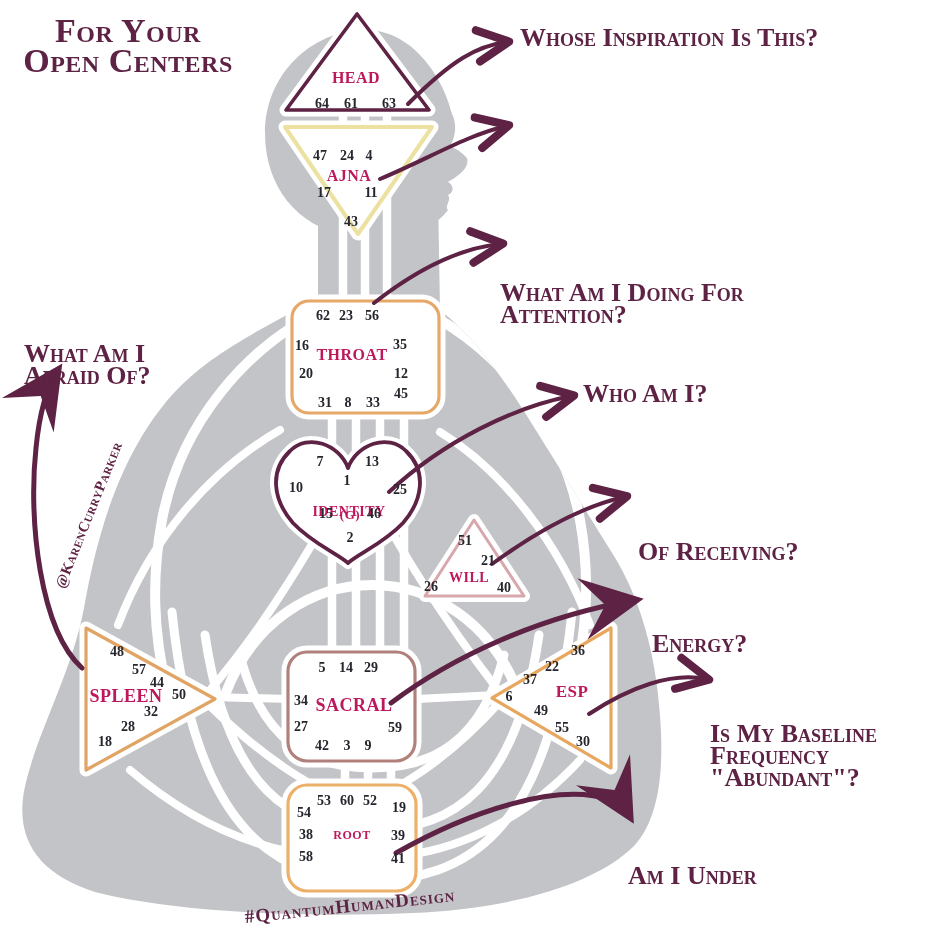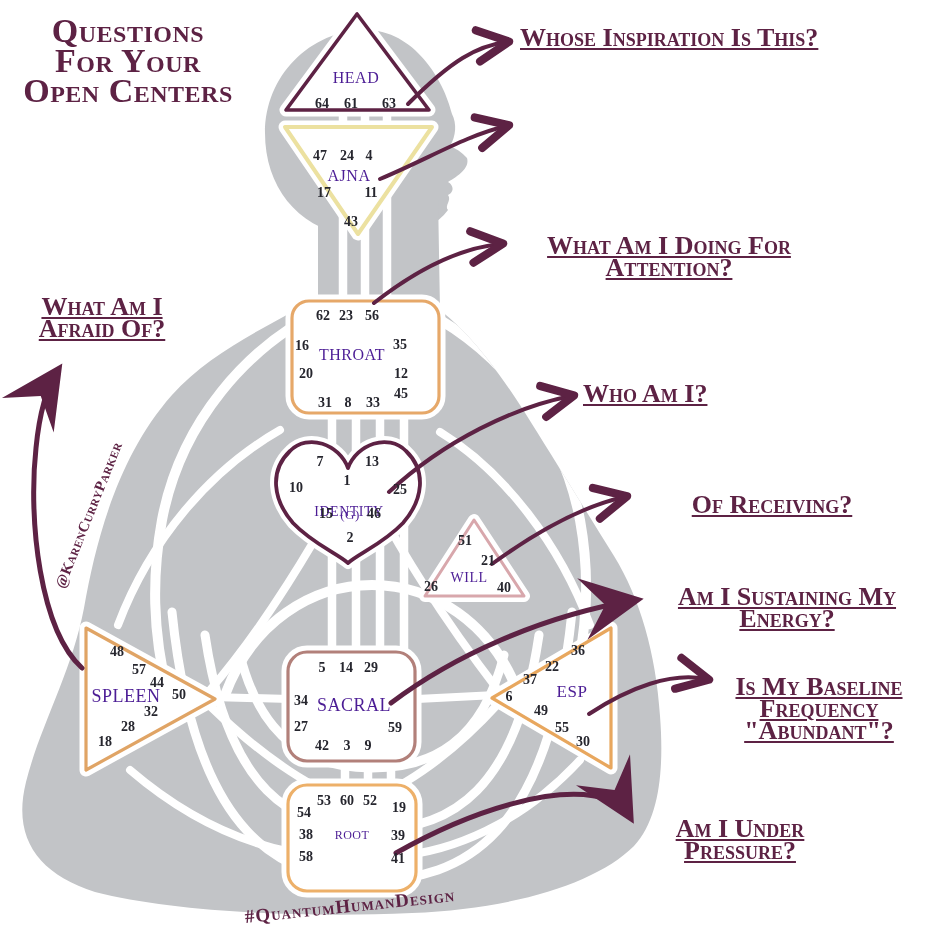--- a/index.html
+++ b/index.html
@@ -6,25 +6,25 @@
   #stage{position:relative;width:937px;height:938px;background:#ffffff;overflow:hidden;
          font-family:"Liberation Serif",serif;}
   #art{position:absolute;left:0;top:0;}
   
   #title{position:absolute;left:20px;top:16px;width:216px;text-align:center;
          font-variant:small-caps;font-weight:700;font-size:34px;line-height:30px;
          letter-spacing:.5px;color:#5d2244;}
   
   .q{position:absolute;font-variant:small-caps;font-weight:700;font-size:26px;
      line-height:22px;color:#5d2244;letter-spacing:0;}
-  .q div{white-space:nowrap;text-decoration:underline;}
-  .q.center{text-align:center;}
-  
-  .clabel{position:absolute;transform:translate(-50%,-50%);font-weight:400;
-          color:#4c1d95;letter-spacing:.5px;white-space:nowrap;}
+  .q div{white-space:nowrap;}
+  .q.center{margin-top:47px;}
+  
+  .clabel{position:absolute;transform:translate(-50%,-50%);font-weight:700;
+          color:#be185d;letter-spacing:.5px;white-space:nowrap;}
   .gate{position:absolute;transform:translate(-50%,-50%);font-weight:700;font-size:14px;
         color:#26262e;white-space:nowrap;}
   
   .wm-handle{position:absolute;left:89px;top:515px;transform:translate(-50%,-50%) rotate(-68deg);
              font-variant:small-caps;font-weight:700;font-size:15px;letter-spacing:.5px;
              color:#5d2244;white-space:nowrap;}
   .wm-tag{position:absolute;left:350px;top:906px;transform:translate(-50%,-50%) rotate(-6deg);
           font-variant:small-caps;font-weight:700;font-size:19px;letter-spacing:1px;
           color:#5d2244;white-space:nowrap;}
 </style>
@@ -102,50 +102,47 @@
       <path d="M389,492 C445,440 515,407 571,396" stroke-width="4" marker-end="url(#mS)"></path>
       <path d="M492,564 C536,532 580,507 624,497" stroke-width="4" marker-end="url(#mS)"></path>
       <path d="M391,703 C452,657 540,616 636,600" stroke-width="5" marker-end="url(#mB)"></path>
       <path d="M589,714 C630,687 672,672 706,679" stroke-width="4" marker-end="url(#mS)"></path>
       <path d="M396,853 C472,810 560,782 610,800 C620,805 626,810 630,817" stroke-width="5" marker-end="url(#mB)"></path>
       <path d="M82,668 C40,630 28,520 36,448 C40,407 48,385 58,370" stroke-width="5" marker-end="url(#mB)"></path>
     </g>
   </svg>
 
   <div id="title">
-    <div>Questions</div>
     <div>For Your</div>
     <div>Open Centers</div>
   </div>
 
   <div class="q" style="left:520px;top:27px">
     <div>Whose Inspiration Is This?</div>
   </div>
   <div class="q center" style="left:500px;top:235px;width:338px">
     <div>What Am I Doing For</div>
     <div>Attention?</div>
   </div>
   <div class="q" style="left:583px;top:383px">
     <div>Who Am I?</div>
   </div>
   <div class="q center" style="left:638px;top:494px;width:268px">
     <div>Of Receiving?</div>
   </div>
   <div class="q center" style="left:652px;top:586px;width:270px">
-    <div>Am I Sustaining My</div>
     <div>Energy?</div>
   </div>
   <div class="q center" style="left:710px;top:676px;width:218px">
     <div>Is My Baseline</div>
     <div>Frequency</div>
     <div>"Abundant"?</div>
   </div>
   <div class="q center" style="left:628px;top:818px;width:224px">
     <div>Am I Under</div>
-    <div>Pressure?</div>
   </div>
   <div class="q center" style="left:24px;top:296px;width:156px">
     <div>What Am I</div>
     <div>Afraid Of?</div>
   </div>
 
   <span class="clabel" style="left:356px;top:78px;font-size:16px">HEAD</span>
   <span class="clabel" style="left:349px;top:176px;font-size:16px">AJNA</span>
   <span class="clabel" style="left:352px;top:355px;font-size:16px">THROAT</span>
   <span class="clabel" style="left:349px;top:512px;font-size:14px">IDENTITY</span>

